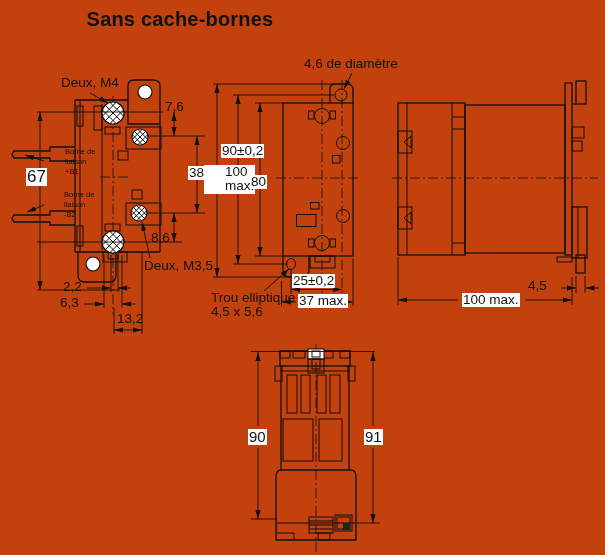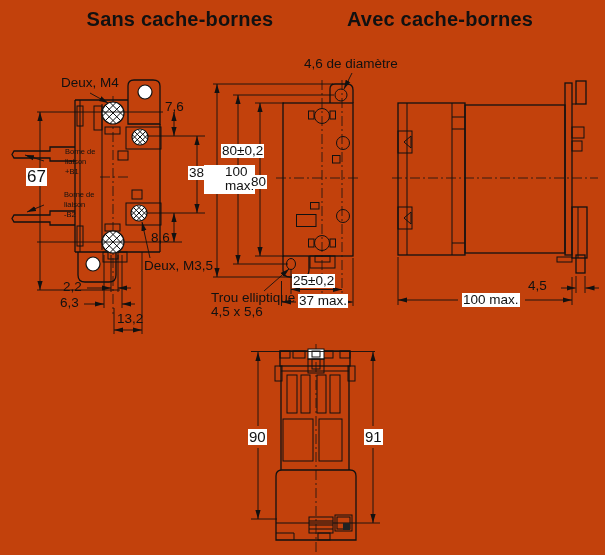--- a/index.html
+++ b/index.html
@@ -21,21 +21,20 @@
   .big{font-size:17px;}
   .mid{font-size:15px;}
   .stack span{display:block;padding-left:20px;}
 </style>
 </head>
 <body>
 
 <div class="page">
 
   <div class="ttl" style="left:80px;top:8px;">Sans cache-bornes</div>
-  <div class="ttl" style="left:340px;top:8px;">Avec cache-bornes</div>
 
   <svg class="linework" width="605" height="555" viewBox="0 0 605 555">
     <defs>
       <marker id="mE" markerWidth="10" markerHeight="8" refX="9" refY="4" orient="auto" markerUnits="userSpaceOnUse">
         <path d="M0,1.4 L9,4 L0,6.6 Z" fill="#111"></path>
       </marker>
       <marker id="mS" markerWidth="10" markerHeight="8" refX="0" refY="4" orient="auto" markerUnits="userSpaceOnUse">
         <path d="M9,1.4 L0,4 L9,6.6 Z" fill="#111"></path>
       </marker>
     </defs>
@@ -287,21 +286,21 @@
     <span>max.</span>
   </div>
 
   <span class="lbl" style="left:151px;top:231px;">8,6</span>
   <span class="lbl" style="left:144px;top:259px;">Deux, M3,5</span>
   <span class="lbl" style="left:63px;top:280px;">2,2</span>
   <span class="lbl" style="left:60px;top:296px;">6,3</span>
   <span class="lbl" style="left:117px;top:312px;">13,2</span>
 
   <span class="lbl" style="left:304px;top:57px;">4,6 de diamètre</span>
-  <span class="lbl wbg" style="left:221px;top:144px;">80±0,2</span>
+  <span class="lbl wbg" style="left:221px;top:144px;">90±0,2</span>
   <span class="lbl wbg" style="left:250px;top:175px;">80</span>
   <span class="lbl wbg" style="left:292px;top:274px;">25±0,2</span>
   <span class="lbl wbg" style="left:298px;top:294px;">37 max.</span>
 
   <div class="lbl stack" style="left:191px;top:291px;">
     <span>Trou elliptique</span>
     <span>4,5 x 5,6</span>
   </div>
 
   <span class="lbl" style="left:528px;top:279px;">4,5</span>

